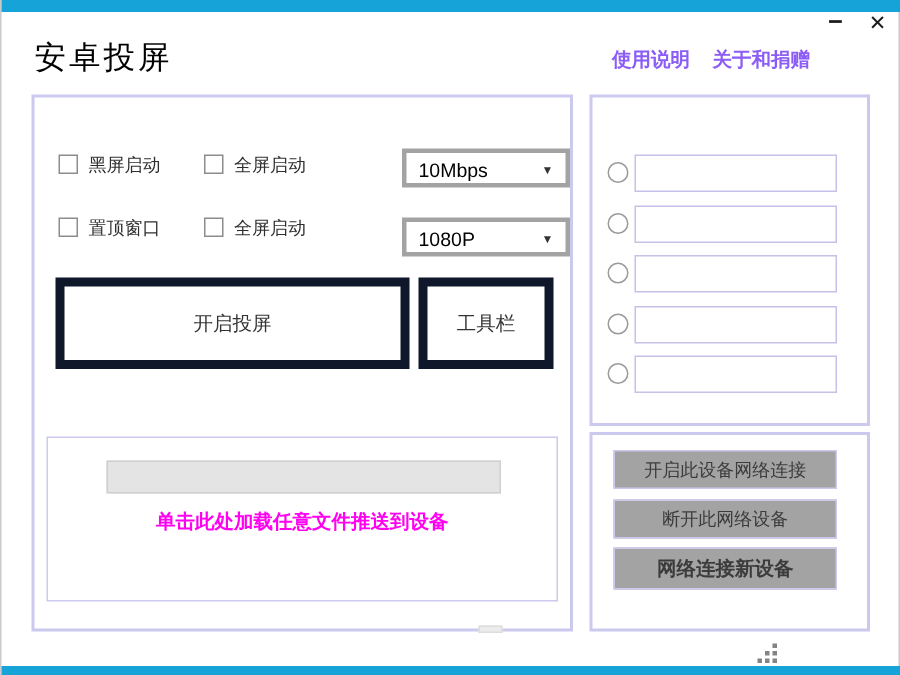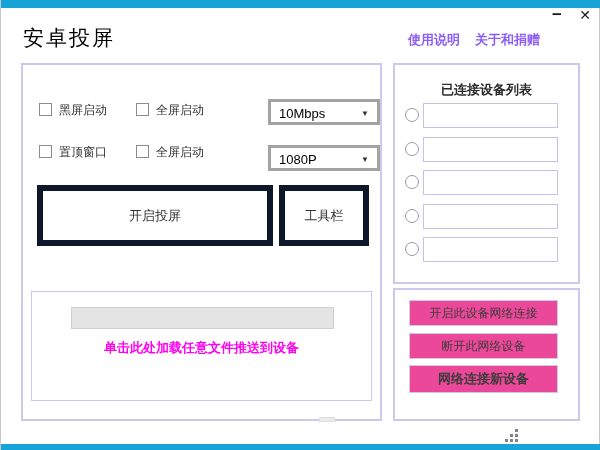--- a/index.html
+++ b/index.html
@@ -47,21 +47,21 @@
   #toolbar-btn { left:256px; top:120px; width:90px; height:61px; }
   #push-box { left:8px; top:226px; width:341px; height:110px; border:1px solid #cbc9ee; cursor:pointer; }
   #progress { left:39px; top:15px; width:263px; height:22px; background:#e4e4e4; border:1px solid #cfcfcf; }
   #push-hint { left:0; top:47px; width:100%; text-align:center; font-size:13px; font-weight:700; color:#ff00f0; }
 
   
   #dev-title { left:0; top:16px; width:100%; text-align:center; font-size:13px; font-weight:700; color:#2b2b2b; }
   .radio { width:14px; height:14px; border:1px solid #9a9a9a; border-radius:50%; background:#fff; cursor:pointer; }
   .dev-field { left:28px; width:135px; height:25px; border:1px solid #c4c2e8; background:#fff; font-size:12px; line-height:23px; padding:0 4px; color:#222; }
   .rb-btn {
-    left:14px; width:149px; border:1px solid #cbc9ee; background:#ec4899; color:#3c3c3c;
+    left:14px; width:149px; border:1px solid #cbc9ee; background:#a3a3a3; color:#3c3c3c;
     font-size:12px; display:flex; align-items:center; justify-content:center; cursor:pointer;
   }
   #rb-btn-0 { top:10px; height:26px; }
   #rb-btn-1 { top:43px; height:26px; }
   #rb-btn-2 { top:75px; height:28px; font-weight:700; font-size:13px; }
 
   
   #notch { left:318px; top:417px; width:16px; height:5px; background:#ececec; border:1px solid #dddddd; }
   #grip  { left:514px; top:439px; width:3px; height:3px; background:#848484;
            box-shadow:-5px 0 #848484,-10px 0 #848484,0 -5px #848484,-5px -5px #848484,0 -10px #848484; }
@@ -101,21 +101,20 @@
     <div id="start-btn" class="abs big-btn">开启投屏</div>
     <div id="toolbar-btn" class="abs big-btn">工具栏</div>
 
     <div id="push-box" class="abs">
       <div id="progress" class="abs"></div>
       <div id="push-hint" class="abs">单击此处加载任意文件推送到设备</div>
     </div>
   </div>
 
   <div id="rt-panel" class="abs panel">
-    <div id="dev-title" class="abs">已连接设备列表</div>
 
     <div class="abs radio" style="left:10px;top:43px;"></div>
     <div class="abs dev-field" style="top:38px;"></div>
 
     <div class="abs radio" style="left:10px;top:77px;"></div>
     <div class="abs dev-field" style="top:72px;"></div>
 
     <div class="abs radio" style="left:10px;top:110px;"></div>
     <div class="abs dev-field" style="top:105px;"></div>
 

